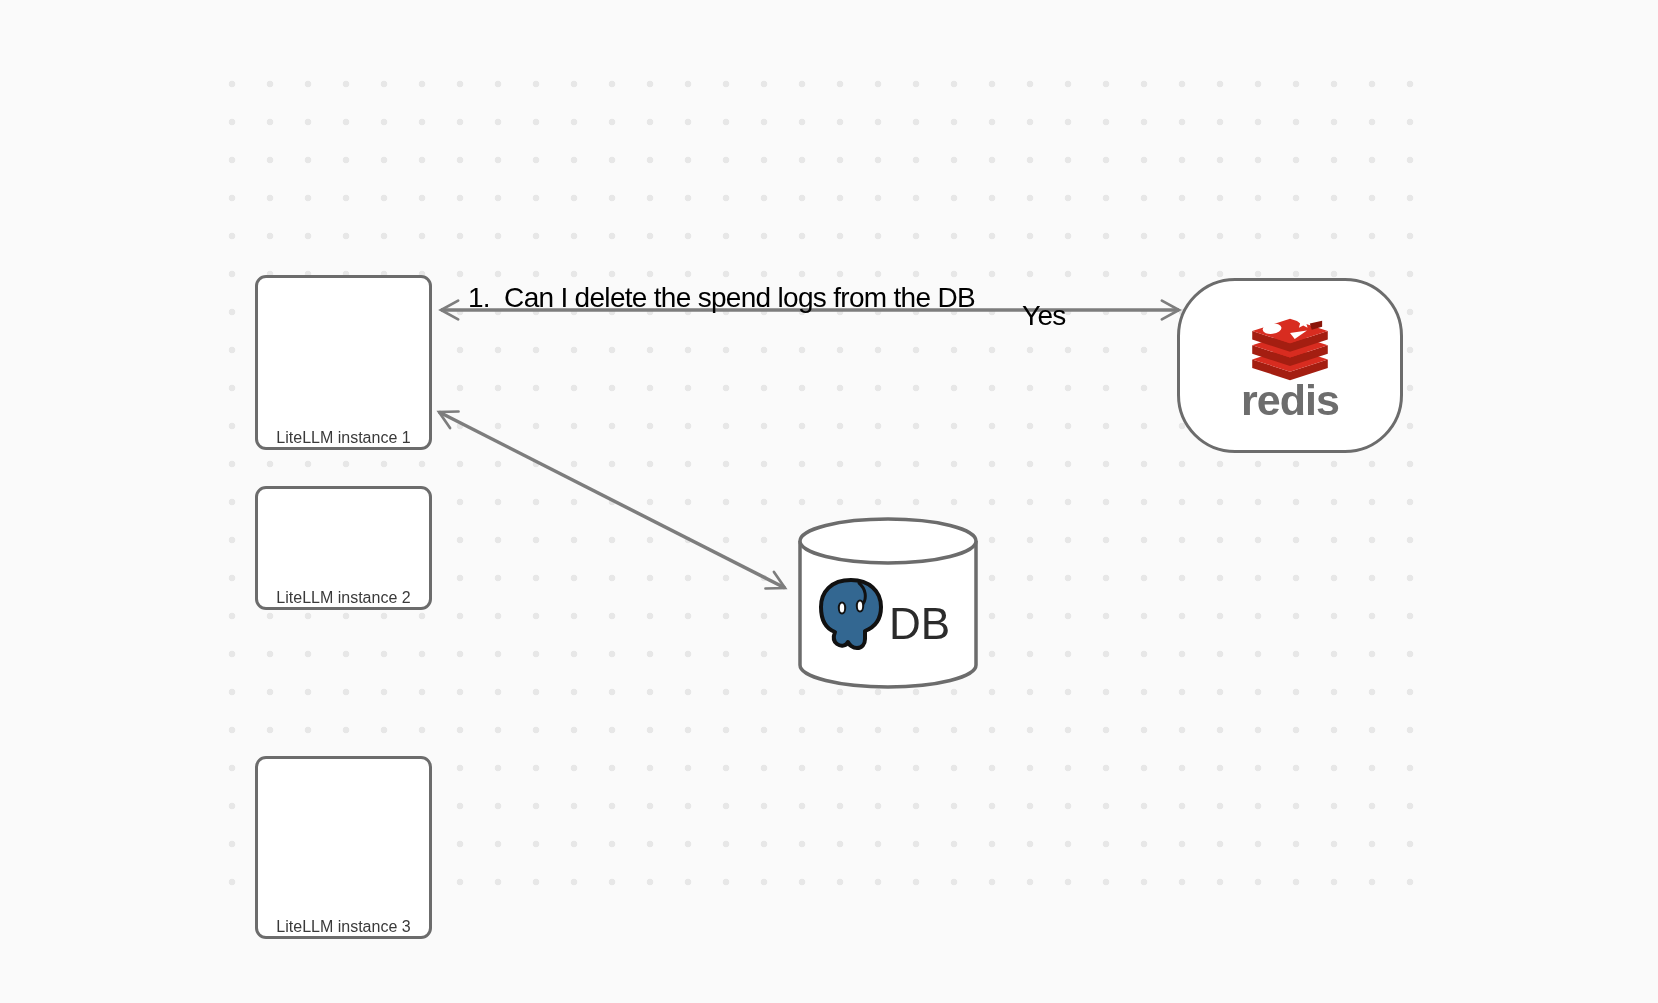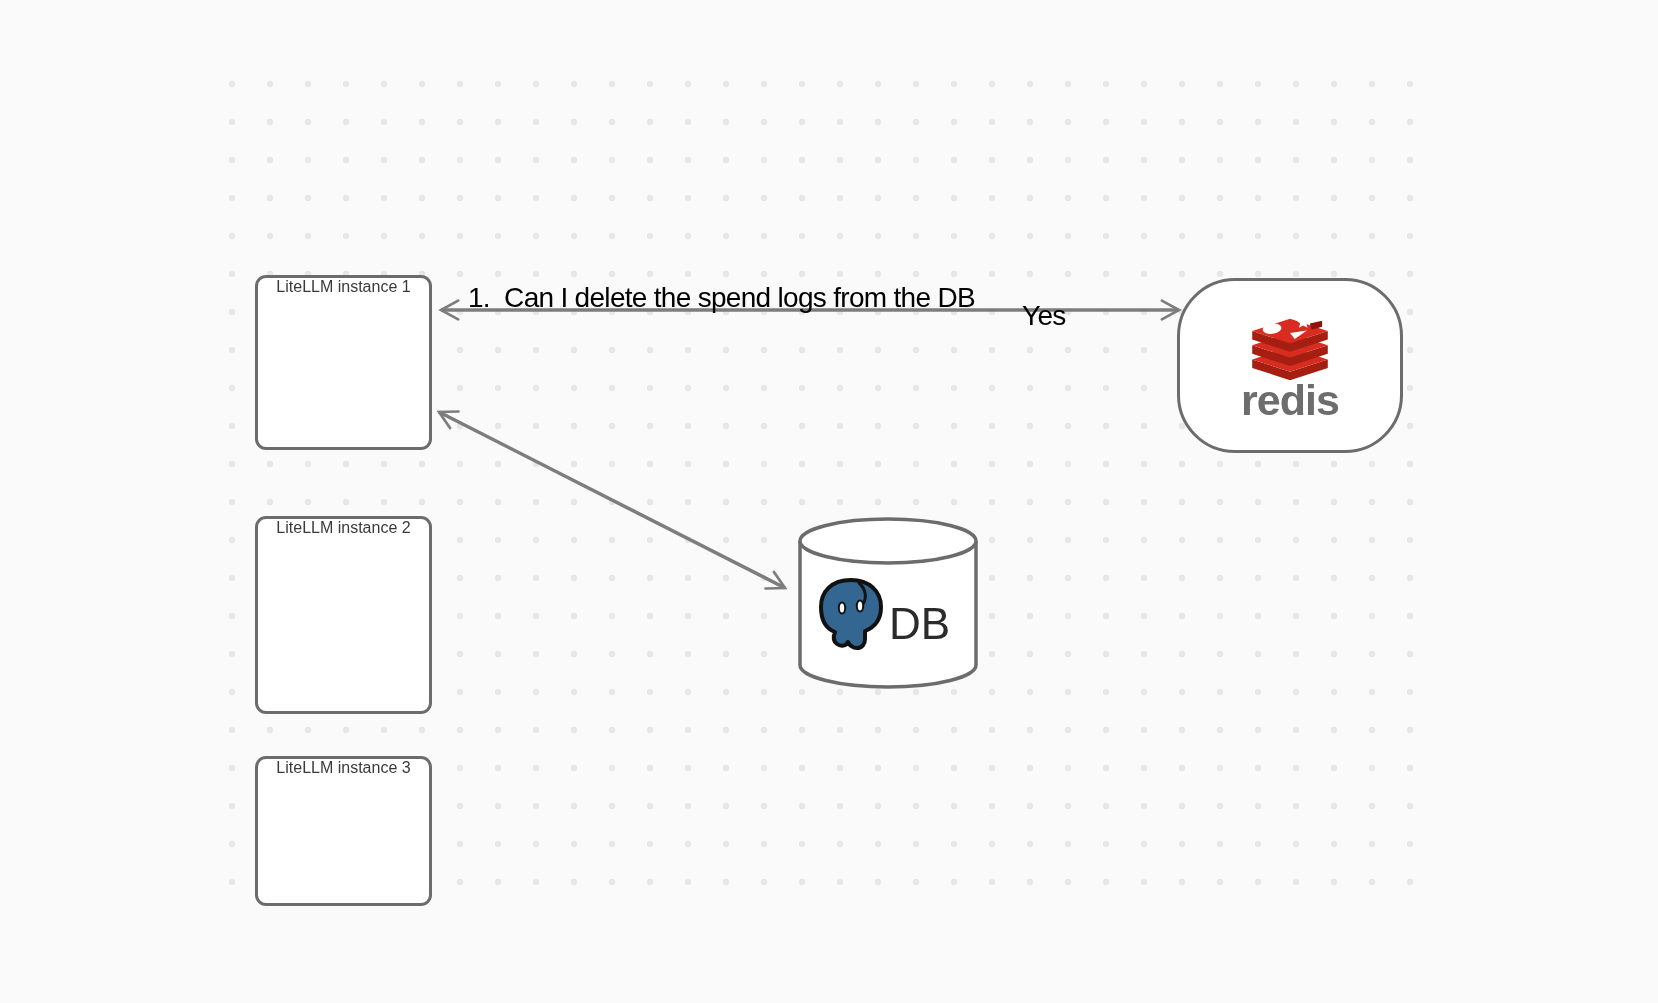--- a/index.html
+++ b/index.html
@@ -11,26 +11,26 @@
   }
   .dotgrid{
     position:absolute;left:213px;top:65px;width:1216px;height:836px;
     background-image:radial-gradient(circle,#e7e7e7 3.2px,rgba(0,0,0,0) 3.6px);
     background-size:38px 38px;
     background-position:0 0;
   }
   .node-box{
     position:absolute;left:255px;width:177px;
     background:#ffffff;border:3px solid #6c6c6c;border-radius:11px;
-    display:flex;align-items:flex-start;justify-content:center;
+    display:flex;align-items:flex-end;justify-content:center;
     font-size:16px;color:#3a3a3a;
   }
   .box-1{top:275px;height:175px;}
-  .box-2{top:516px;height:198px;}
-  .box-3{top:756px;height:150px;}
+  .box-2{top:486px;height:124px;}
+  .box-3{top:756px;height:183px;}
   .redis-node{
     position:absolute;left:1177px;top:278px;width:226px;height:175px;
     background:#ffffff;border:3px solid #6c6c6c;border-radius:58px;
     display:flex;flex-direction:column;align-items:center;justify-content:center;
     padding-top:6px;
   }
   .redis-wordmark{
     font-size:43px;font-weight:700;letter-spacing:-1px;color:#6d6d6d;
     margin-top:-4px;line-height:1;
   }

